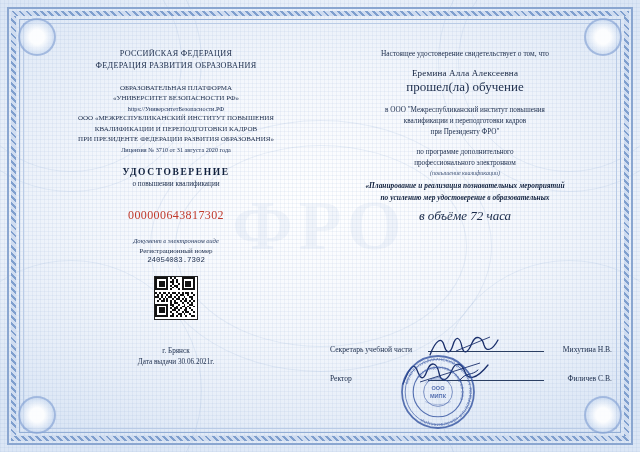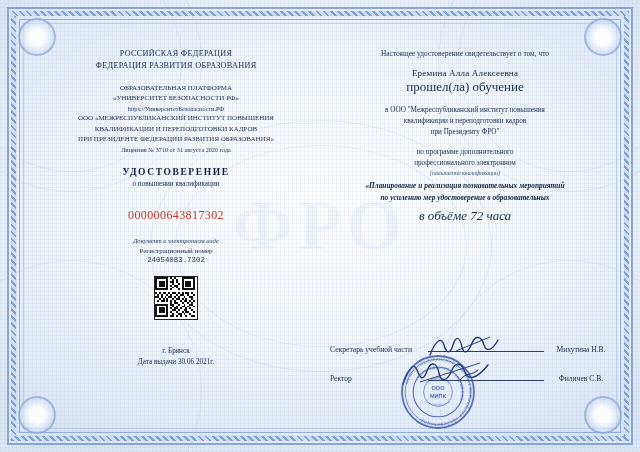--- a/index.html
+++ b/index.html
@@ -275,21 +275,21 @@
     position: relative;
   }
   .sign-row.second { margin-top: 20px; }
   .sign-role { width: 92px; text-align: left; }
   .sign-line {
     flex: 1;
     border-bottom: 0.8px solid #2b3f63;
     margin: 0 6px 2px 6px;
     height: 1px;
   }
-  .sign-person { width: 62px; text-align: center; }
+  .sign-person { width: 62px; text-align: right; }
 
   .signature-glyph {
     position: absolute;
     pointer-events: none;
   }
   .sig1 { left: 96px; top: -14px; }
   .sig2 { left: 70px; top: -16px; }
 
   
   .seal {

